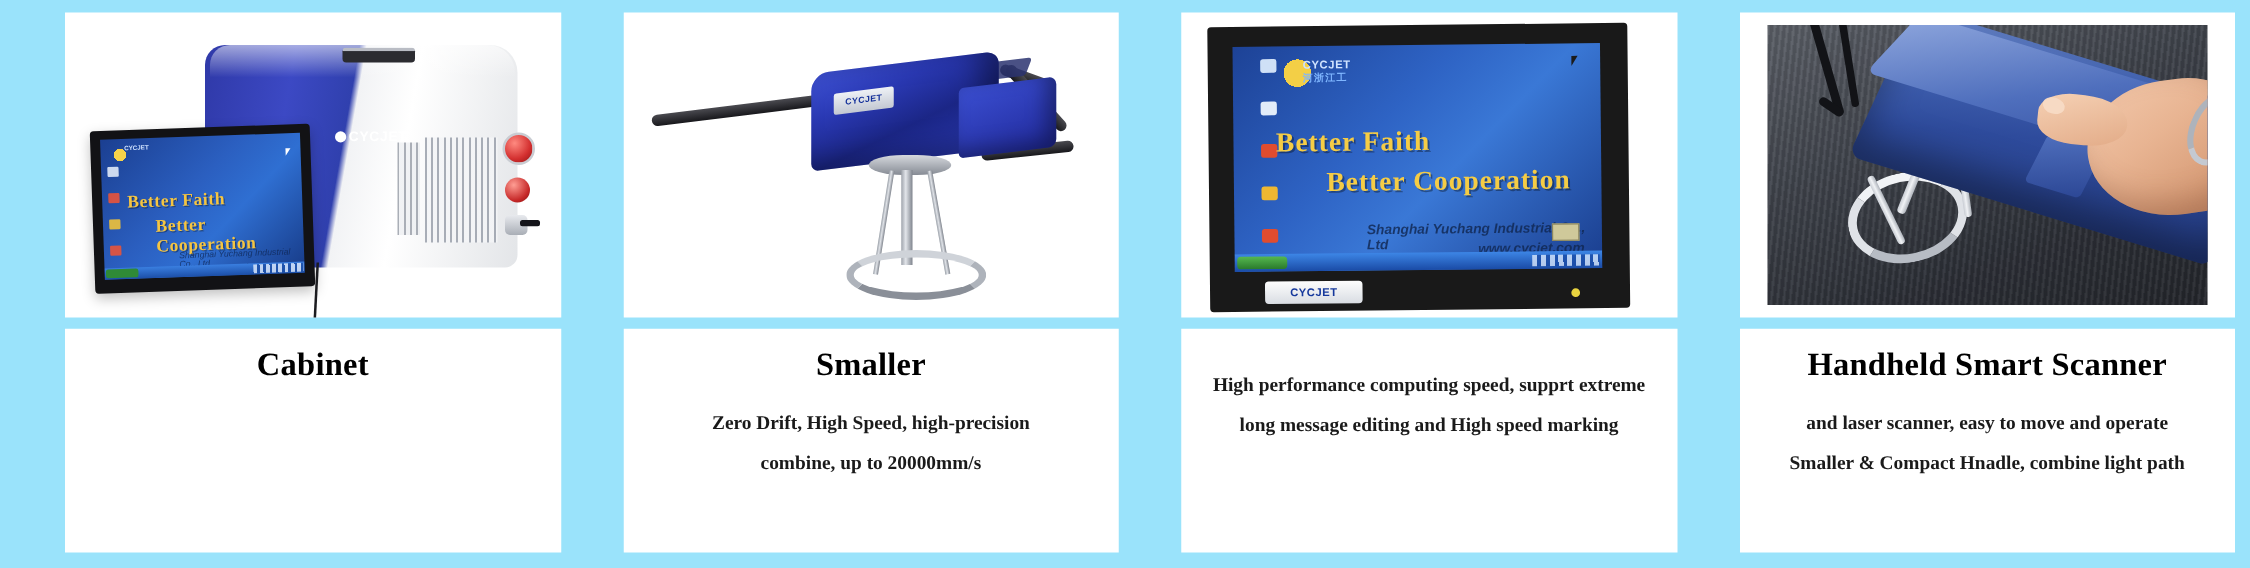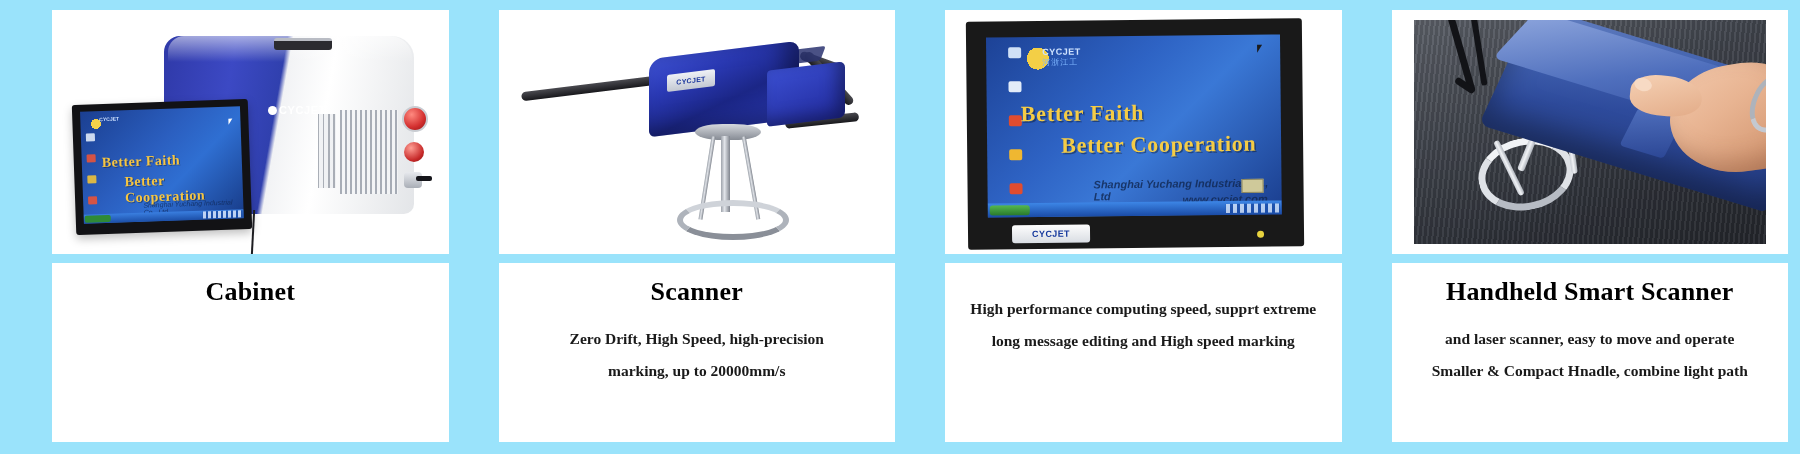--- a/index.html
+++ b/index.html
@@ -286,21 +286,21 @@
     position:absolute; left:36px; top:8px; width: 60px; height:26px;
     background: radial-gradient(circle at 26% 52%,#f3cf46 0 11px,transparent 11px);
   }
   .m3-logo .t1{
     position:absolute; left:20px; top:2px;
     font-family:"Liberation Sans",sans-serif; font-size:9px; font-weight:bold;
     color:#cfe3ff; letter-spacing:.5px;
   }
   .m3-logo .t2{
     position:absolute; left:20px; top:12px;
-    font-family:"Liberation Sans",sans-serif; font-size:8px; font-weight:normal;
+    font-family:"Liberation Sans",sans-serif; font-size:8px; font-weight:bold;
     color:#7fb6ff; letter-spacing:1px;
   }
   .m3-icons{ position:absolute; left:22px; top:10px; width:18px; }
   .m3-icons i{
     display:block; width:13px;height:11px;margin-bottom:23px;
     background:#e2ecf9; border-radius:2px;
   }
   .m3-icons i:nth-child(1){ background:#cfe0f6; }
   .m3-icons i:nth-child(3){ background:#e04c2f; }
   .m3-icons i:nth-child(4){ background:#efb731; }
@@ -500,24 +500,24 @@
           <span>CYCJET</span>
         </div>
         <div class="sc2-collar"></div>
         <div class="sc2-leg l1"></div>
         <div class="sc2-leg l2"></div>
         <div class="sc2-post"></div>
         <div class="sc2-ring"></div>
       </div>
     </div>
     <div class="caption-card">
-      <div class="cap-title">Scanner</div>
+      <div class="cap-title">Smaller</div>
       <div class="cap-body">
         <span class="ln">Zero Drift, High Speed, high-precision</span>
-        <span class="ln">marking, up to 20000mm/s</span>
+        <span class="ln">combine, up to 20000mm/s</span>
       </div>
     </div>
   </div>
 
   <div class="col">
     <div class="photo-card">
       <div class="photo-stage">
         <div class="mon3">
           <div class="mon3-screen">
             <div class="m3-icons">

